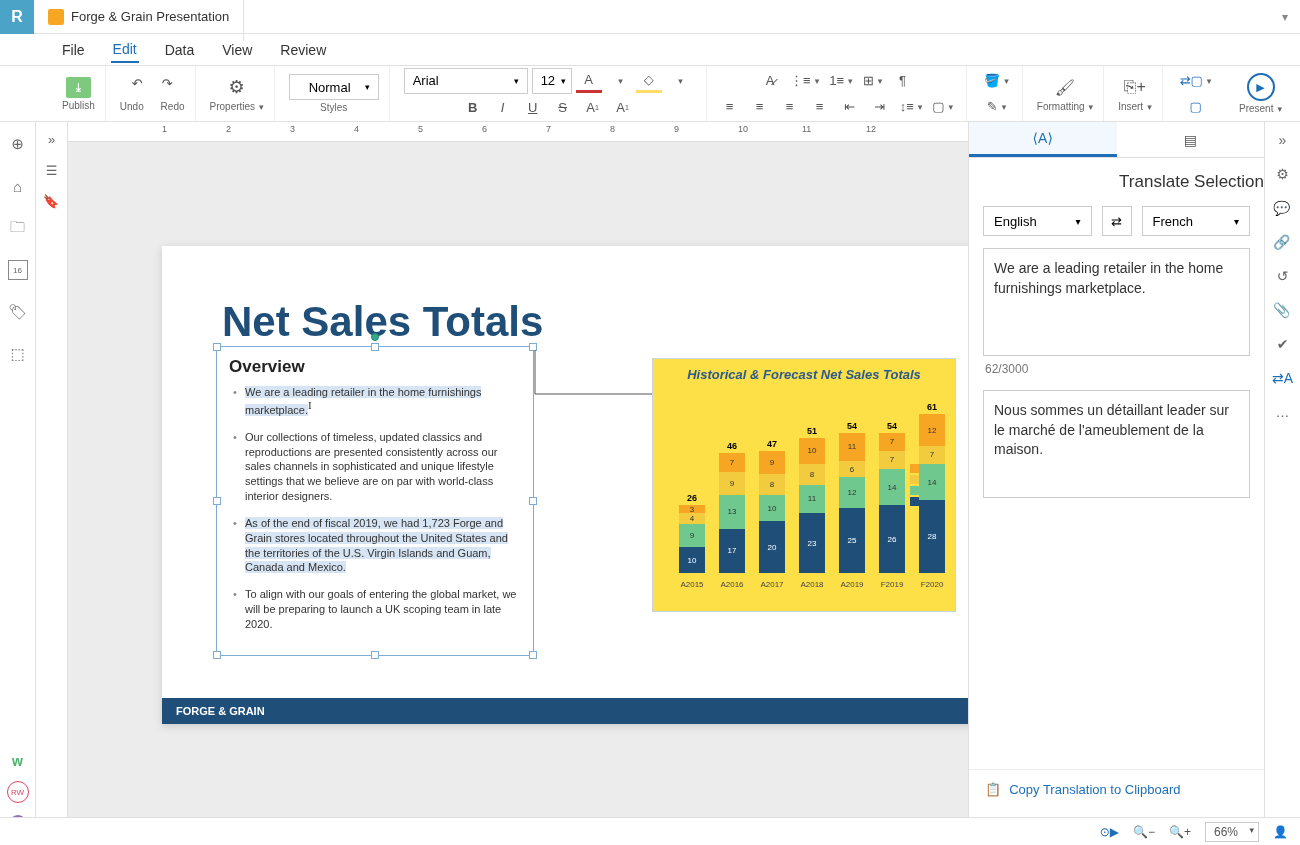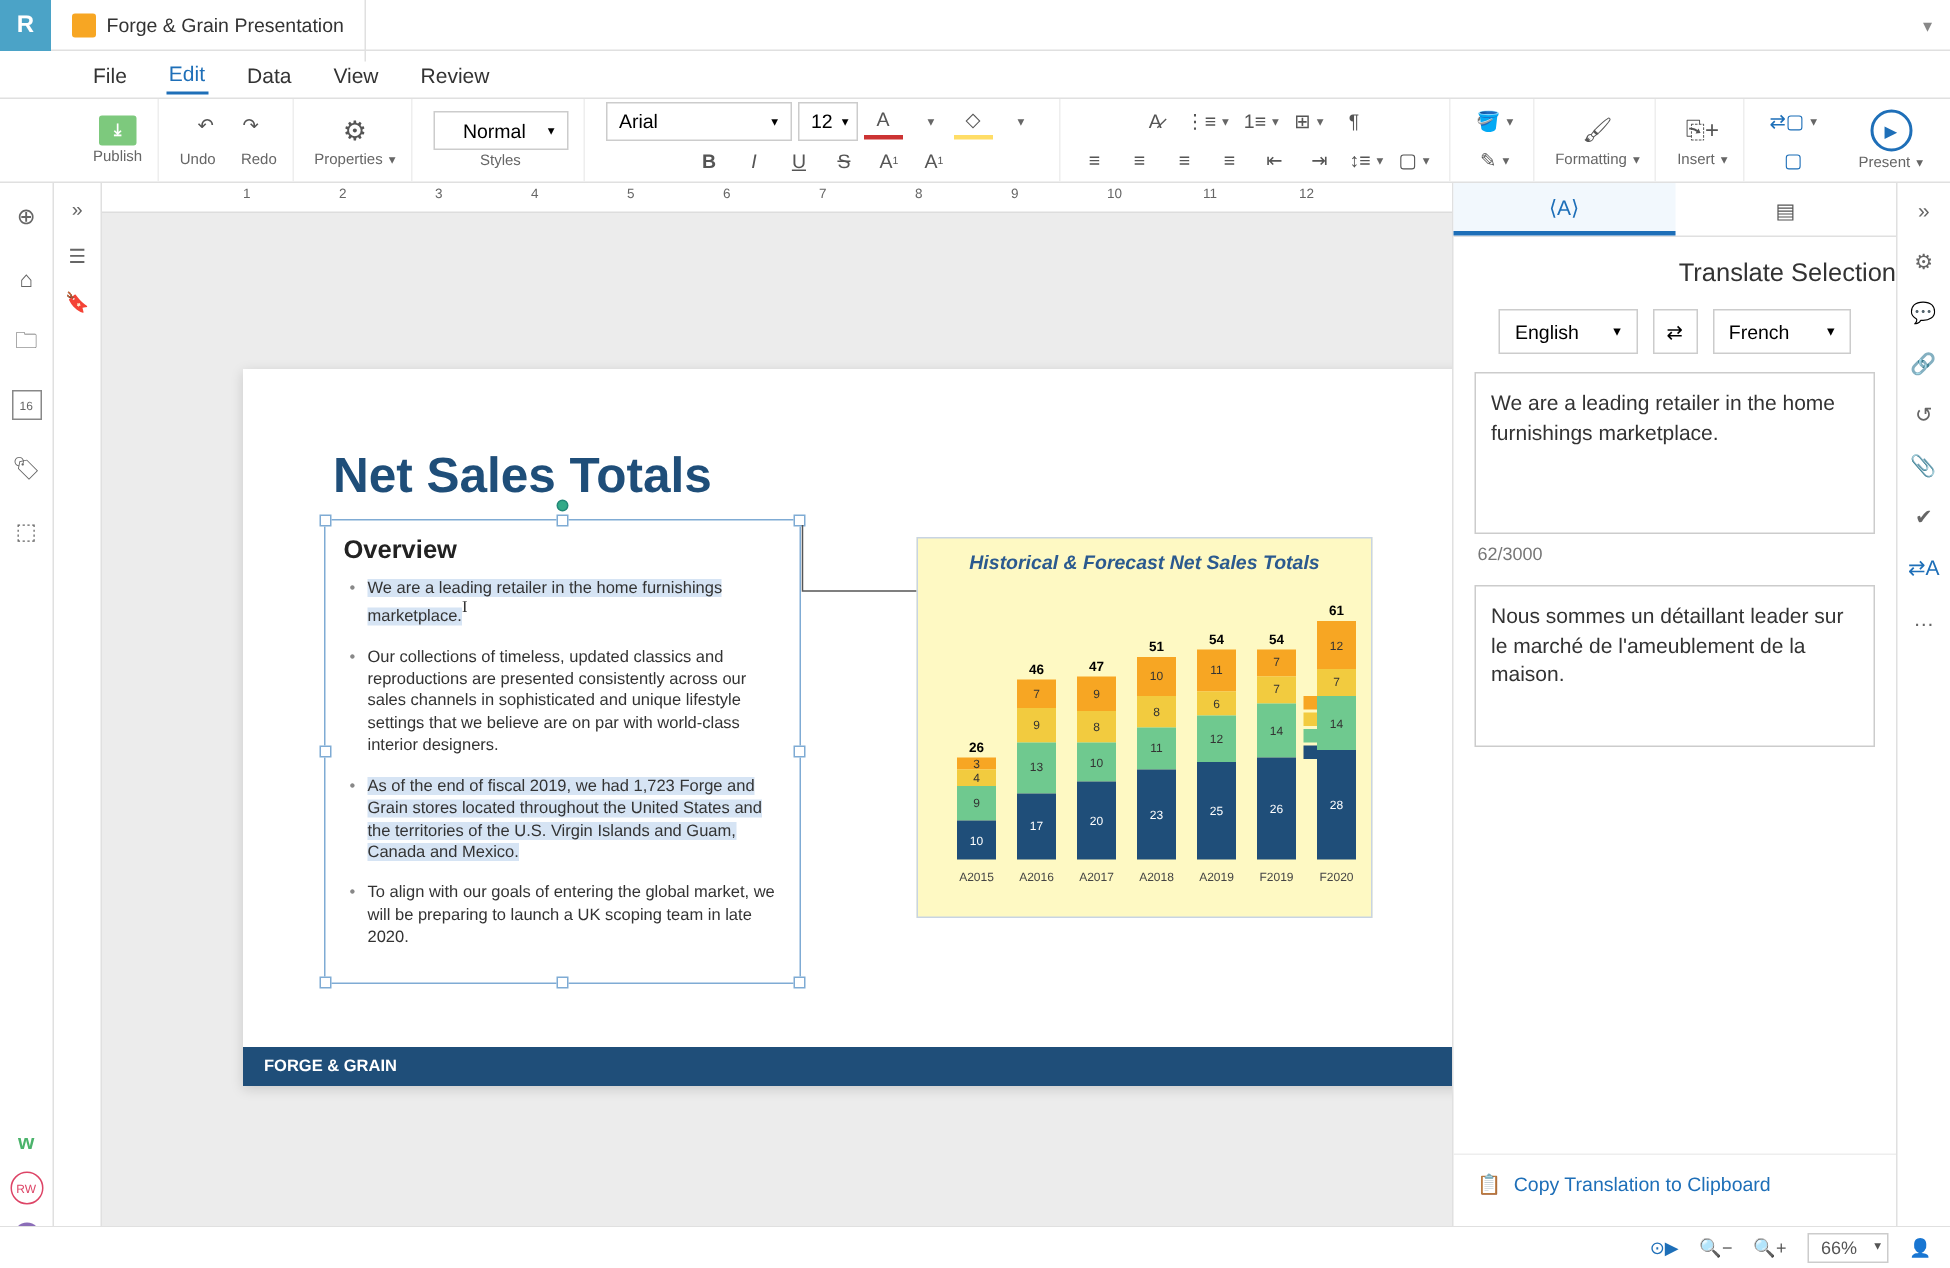--- a/index.html
+++ b/index.html
@@ -38,54 +38,54 @@
 .help-badge { width:18px; height:18px; border-radius:50%; background:#8b6db8; color:#fff; font-size:11px; display:flex; align-items:center; justify-content:center; }
 
 .outline-rail { width:32px; border-right:1px solid #e0e0e0; display:flex; flex-direction:column; align-items:center; padding-top:10px; gap:16px; color:#666; font-size:13px; }
 
 
 .canvas-wrap { flex:1; background:#ececec; display:flex; flex-direction:column; position:relative; }
 .ruler { height:20px; background:#fff; border-bottom:1px solid #ddd; position:relative; font-size:9px; color:#666; }
 .ruler-tick { position:absolute; top:2px; }
 .canvas-inner { flex:1; overflow:auto; position:relative; }
 .slide { position:absolute; left:94px; top:104px; width:846px; height:478px; background:#fff; box-shadow:0 2px 8px rgba(0,0,0,0.15); }
-.slide-title { position:absolute; left:60px; top:52px; font-size:33px; font-weight:bold; color:#1f4e79; }
+.slide-title { position:absolute; left:60px; top:52px; font-size:42px; font-weight:bold; color:#1f4e79; }
 .overview-box { position:absolute; left:54px; top:100px; width:318px; height:310px; border:1.5px solid #7fabd4; }
 .sel-handle { position:absolute; width:8px; height:8px; background:#fff; border:1.5px solid #7fabd4; }
 .sel-rotate { position:absolute; left:50%; top:-14px; width:8px; height:8px; background:#3a8; border-radius:50%; border:1px solid #287; transform:translateX(-50%); }
 .overview-head { font-size:17px; font-weight:bold; color:#222; padding:10px 12px 6px; }
 .overview-list { padding:2px 16px 0 28px; font-size:11px; color:#333; line-height:1.35; }
 .overview-list li { margin-bottom:12px; list-style:none; position:relative; }
 .overview-list li::before { content:'•'; position:absolute; left:-12px; color:#888; }
 .hl { background:#d6e4f4; }
 .text-cursor { display:inline-block; width:1px; height:14px; position:relative; }
 .text-cursor::after { content:'I'; font-family:serif; color:#333; position:absolute; top:-2px; }
 
 .arrow-conn { position:absolute; left:372px; top:103px; width:190px; height:48px; }
 
-.chart-box { position:absolute; left:449px; top:112px; width:304px; height:254px; border:1px solid #c8d4e3; background:#fef9c3; }
+.chart-box { position:absolute; left:490px; top:112px; width:304px; height:254px; border:1px solid #c8d4e3; background:#fde047; }
 .chart-title { text-align:center; font-size:13px; font-weight:bold; font-style:italic; color:#2b5a8f; padding:8px 0 4px; }
 .chart-body { position:relative; height:205px; margin:0 8px; }
 .bar-col { position:absolute; bottom:18px; width:26px; display:flex; flex-direction:column-reverse; align-items:center; }
 .seg { width:100%; display:flex; align-items:center; justify-content:center; font-size:8px; color:#333; }
 .bar-total { font-size:9px; font-weight:bold; margin-bottom:2px; }
 .bar-label { position:absolute; bottom:2px; font-size:8px; color:#444; width:40px; text-align:center; }
 .legend { position:absolute; right:2px; top:78px; font-size:8px; color:#333; }
 .legend-row { display:flex; align-items:center; gap:3px; margin-bottom:2px; }
 .legend-sw { width:9px; height:9px; }
 
 .slide-footer { position:absolute; left:0; bottom:0; right:0; height:26px; background:#1f4e79; color:#fff; font-size:11px; font-weight:bold; display:flex; align-items:center; padding:0 14px; }
 
 
 .trans-panel { width:296px; border-left:1px solid #e0e0e0; background:#fff; display:flex; flex-direction:column; }
 .trans-tabs { height:36px; display:flex; border-bottom:1px solid #e0e0e0; }
 .trans-tab { flex:1; display:flex; align-items:center; justify-content:center; color:#555; font-size:14px; }
 .trans-tab.active { border-bottom:3px solid #1e6fb8; background:#f2f8fd; color:#1e6fb8; }
 .trans-title { text-align:right; font-size:17px; color:#333; padding:14px 0; }
-.lang-row { display:flex; align-items:center; gap:10px; padding:0 30px 12px; }
+.lang-row { display:flex; align-items:center; gap:10px; padding:0 14px 12px; }
 .lang-sel { flex:1; border:1px solid #ccc; height:30px; display:flex; align-items:center; padding:0 10px; font-size:13px; }
 .swap-btn { width:30px; height:30px; border:1px solid #ccc; display:flex; align-items:center; justify-content:center; font-size:13px; }
 .trans-text { margin:0 14px 6px; border:1px solid #ccc; height:108px; padding:10px; font-size:14px; color:#333; line-height:1.4; }
 .char-count { font-size:12px; color:#777; padding:0 16px 14px; }
 .copy-row { display:flex; align-items:center; gap:8px; padding:12px 16px; color:#1e6fb8; font-size:13px; border-top:1px solid #eee; margin-top:auto; }
 .powered { font-size:12px; color:#888; padding:8px 16px 14px; }
 
 .right-rail { width:36px; border-left:1px solid #e0e0e0; display:flex; flex-direction:column; align-items:center; padding-top:10px; gap:18px; color:#666; font-size:14px; }
 .right-rail .active-icon { color:#1e6fb8; }
 

